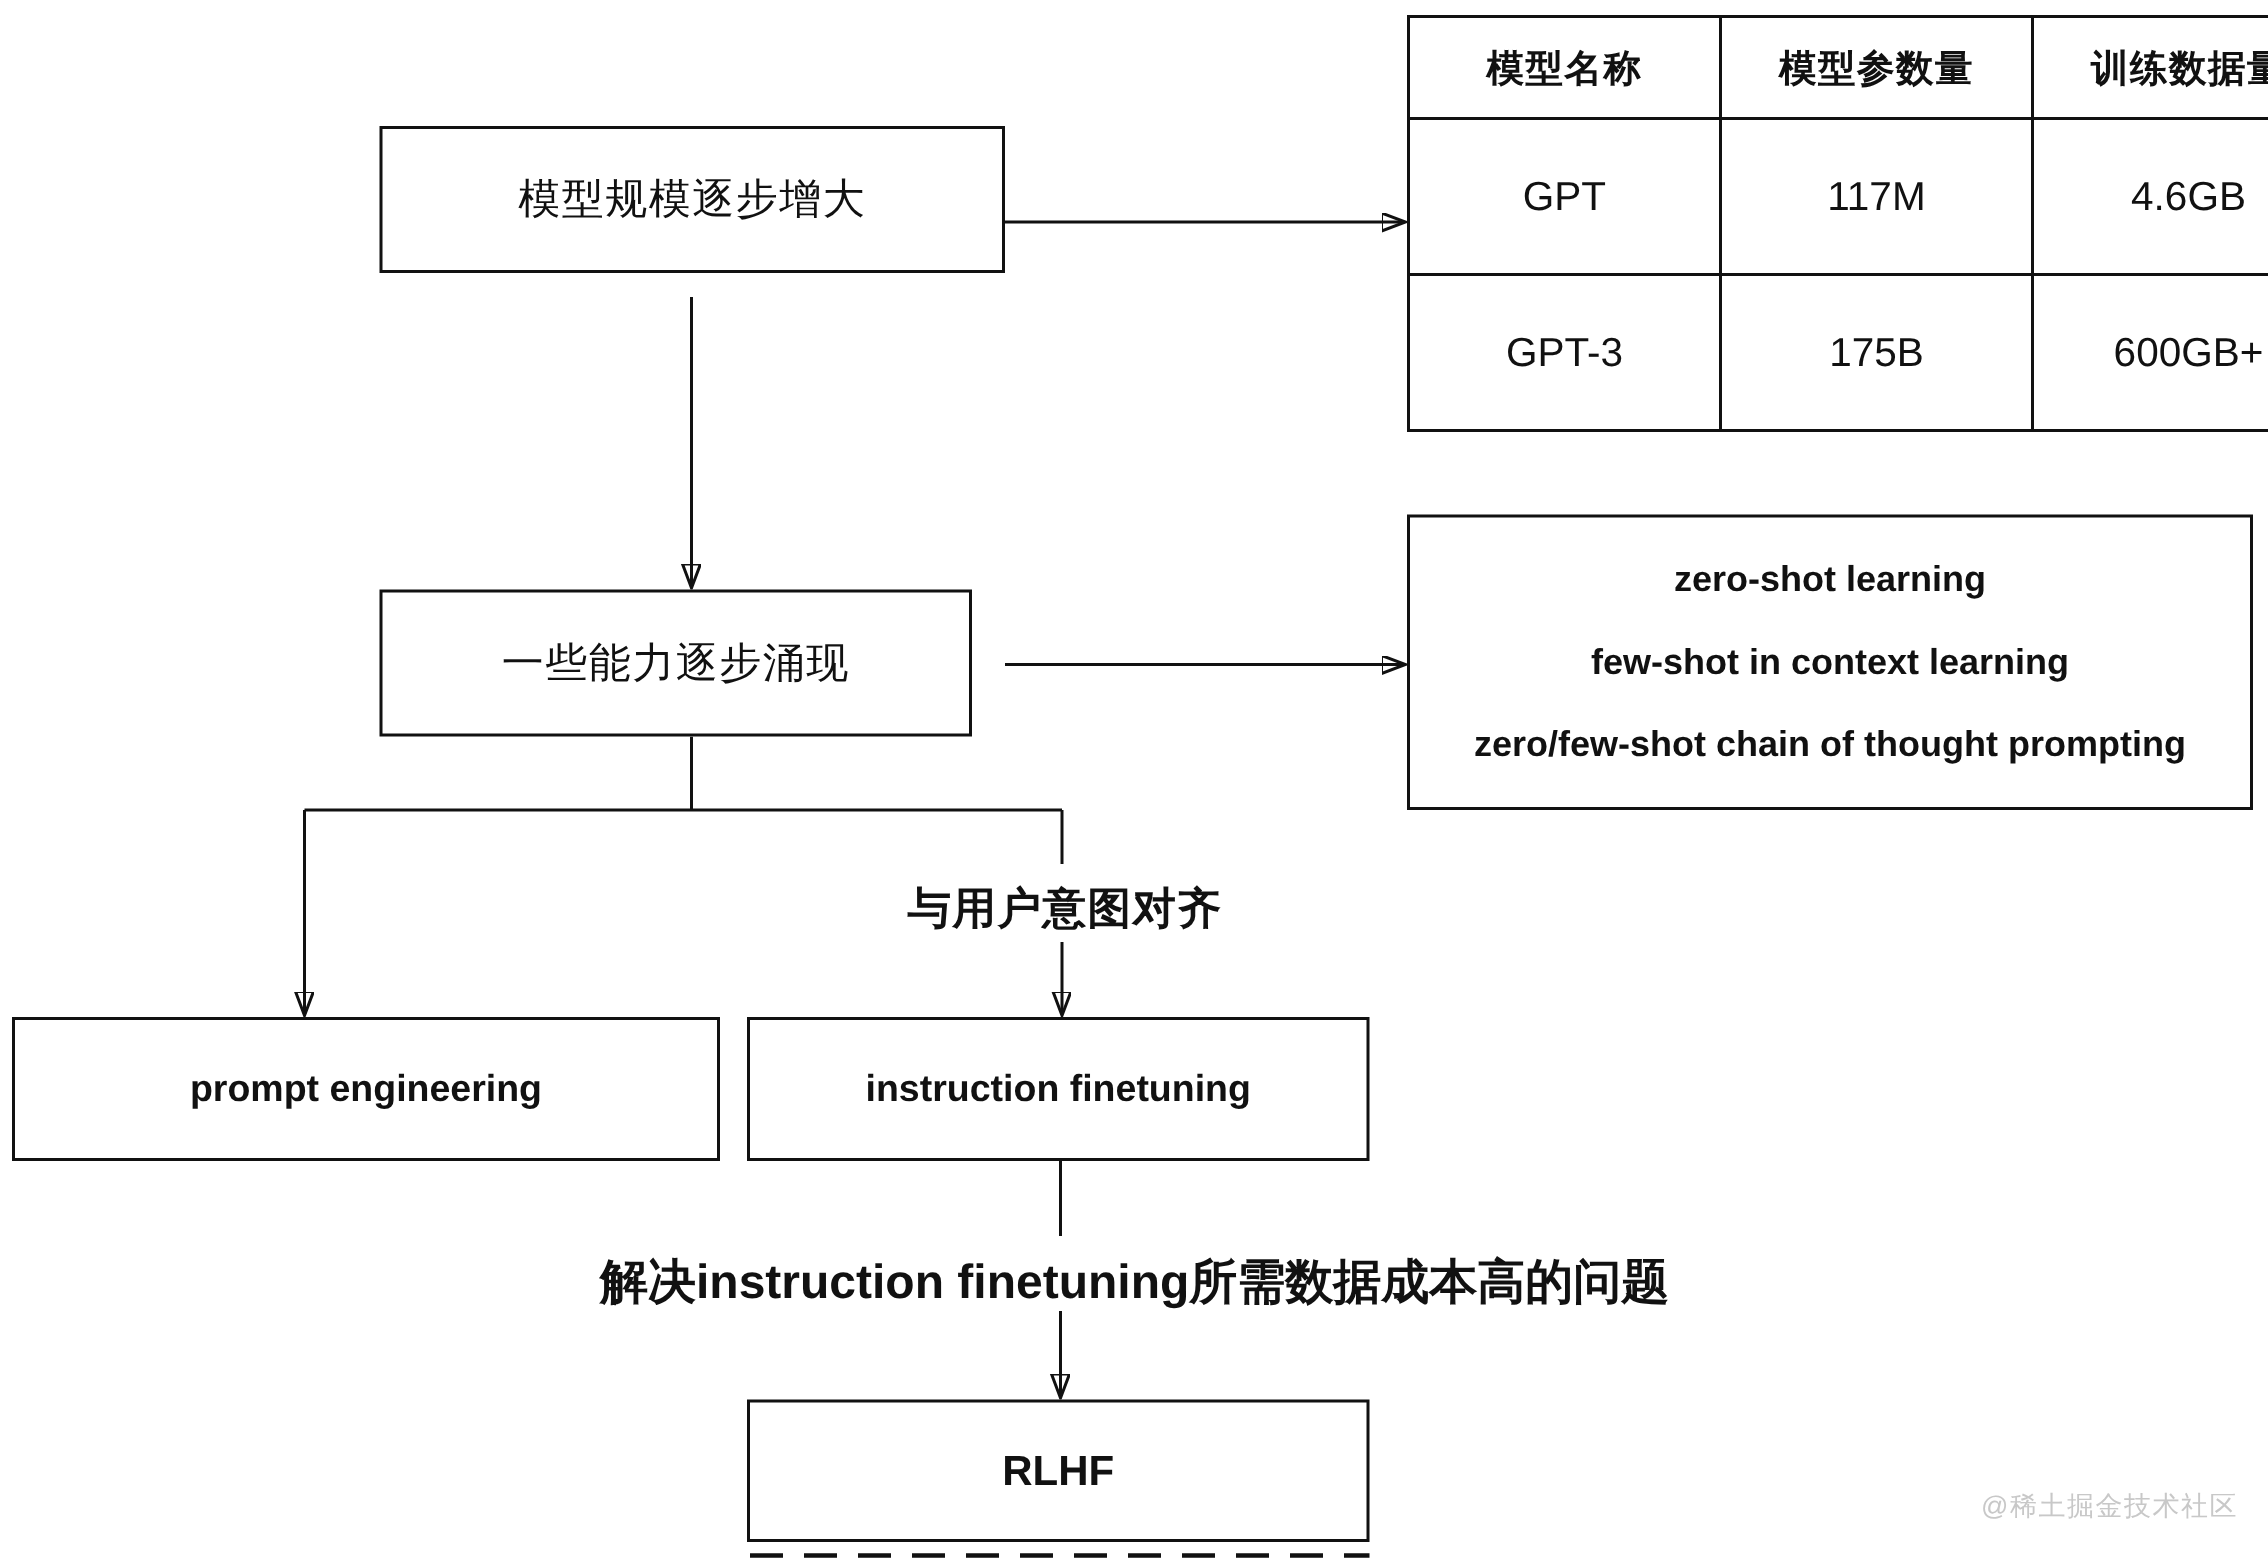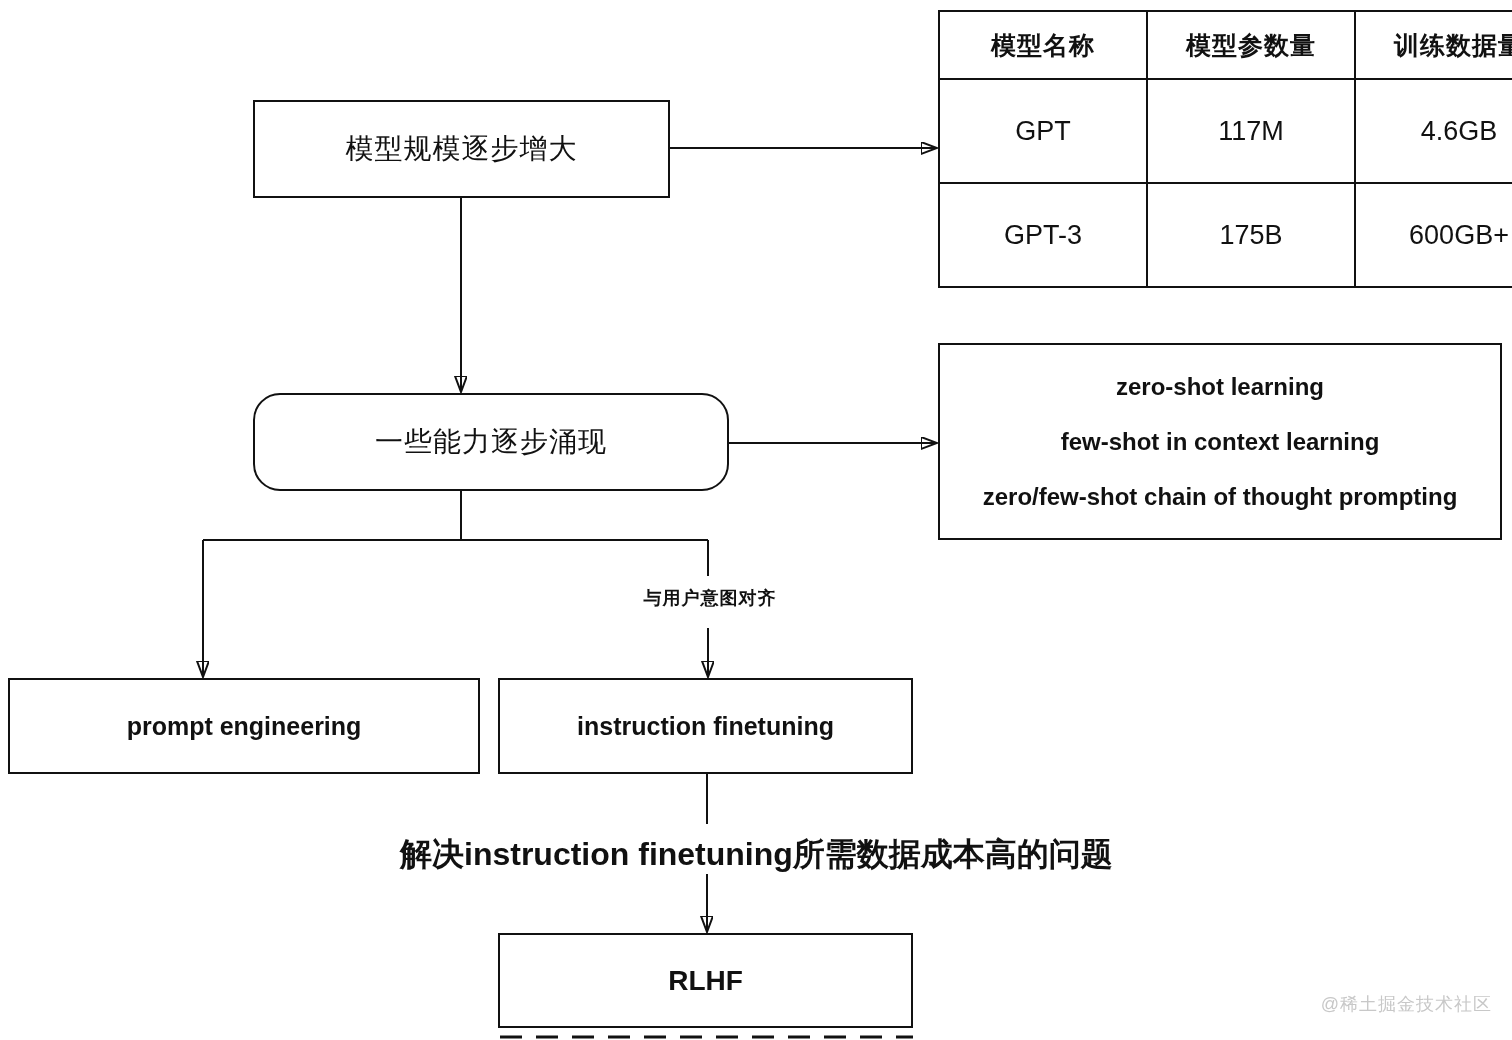--- a/index.html
+++ b/index.html
@@ -17,22 +17,22 @@
     border: 2px solid #111111;
     background: #ffffff;
     display: flex;
     align-items: center;
     justify-content: center;
     text-align: center;
     box-sizing: border-box;
   }
   .cjk-node { font-size: 28px; font-weight: 400; letter-spacing: 1px; }
   .en-node  { font-size: 25px; font-weight: 700; }
-  #box-model-scale   { left: 253px; top: 100px; width: 417px; height: 98px; }
-  #box-emergent      { left: 253px; top: 393px; width: 476px; height: 98px; border-radius: 27px; }
+  #box-model-scale   { left: 253px; top: 84px; width: 417px; height: 98px; }
+  #box-emergent      { left: 253px; top: 393px; width: 395px; height: 98px; }
   #box-capabilities  { left: 938px; top: 343px; width: 564px; height: 197px;
                        flex-direction: column; justify-content: space-around;
                        padding: 14px 2px; font-size: 24px; font-weight: 700; }
   #box-prompt        { left: 8px;   top: 678px; width: 472px; height: 96px; }
   #box-instruction   { left: 498px; top: 678px; width: 415px; height: 96px; }
   #box-rlhf          { left: 498px; top: 933px; width: 415px; height: 95px; font-size: 28px; }
   .cap-line { white-space: nowrap; }
 
   #model-table {
     position: absolute;
@@ -50,21 +50,21 @@
   #model-table th { font-size: 25px; font-weight: 700; height: 66px; letter-spacing: 1px; }
   #model-table td { font-size: 27px; font-weight: 400; height: 68px; }
 
   .edge-label {
     position: absolute;
     text-align: center;
     font-weight: 700;
     background: transparent;
     white-space: nowrap;
   }
-  #label-align      { left: 460px; top: 586px; width: 500px; font-size: 18px; letter-spacing: 1px; }
+  #label-align      { left: 460px; top: 586px; width: 500px; font-size: 29px; letter-spacing: 1px; }
   #label-solve-cost { left: 400px; top: 833px; width: 700px; font-size: 32px; }
 
   #watermark {
     position: absolute;
     left: 1280px; top: 992px; width: 212px;
     text-align: right;
     font-size: 18px;
     color: #c8c8c8;
     letter-spacing: 1px;
   }

